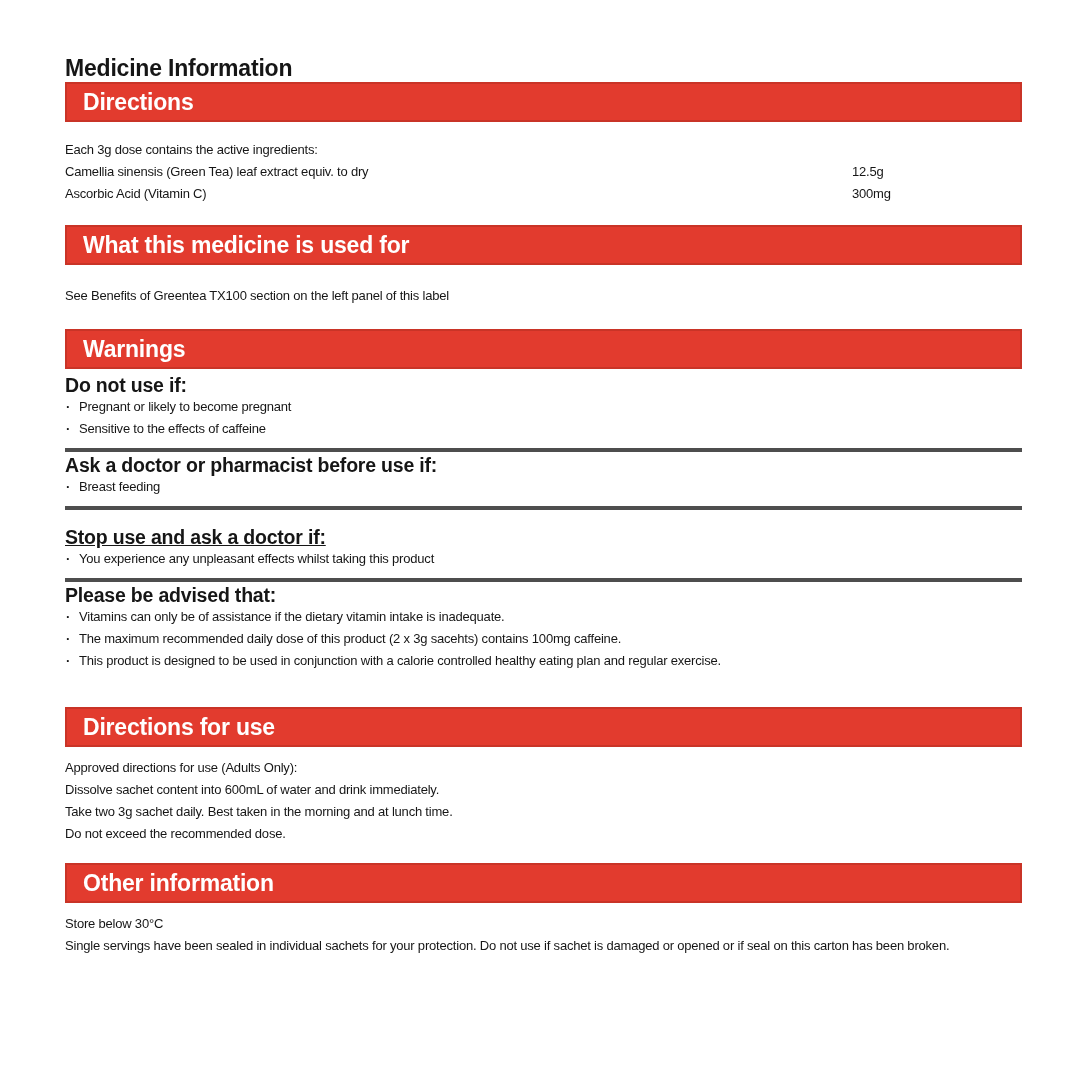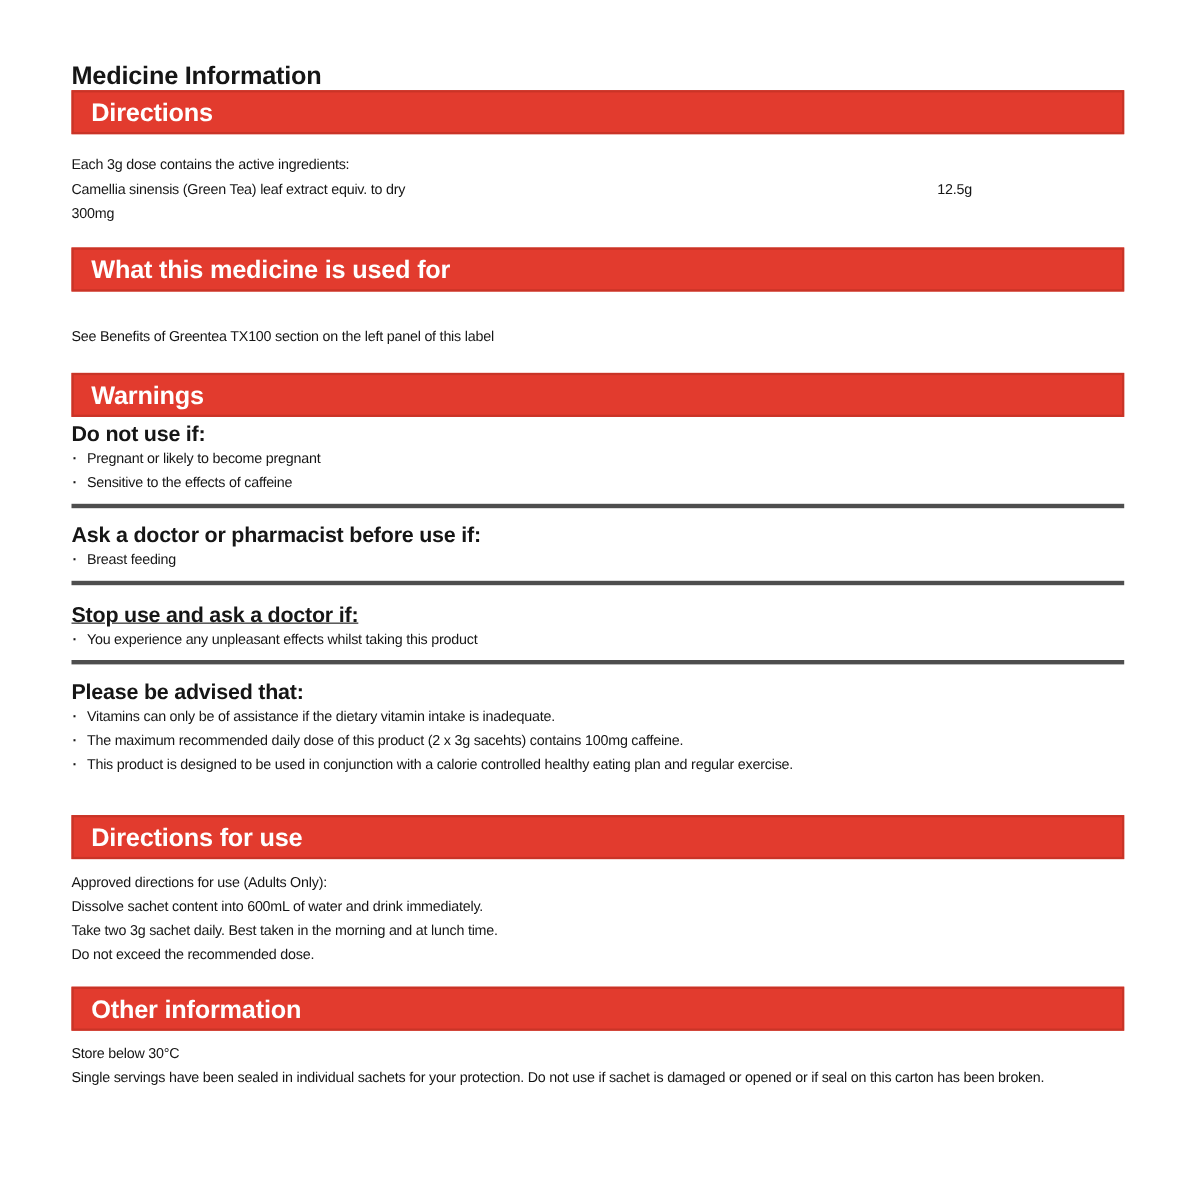--- a/index.html
+++ b/index.html
@@ -44,30 +44,30 @@
   .body-text{
     font-size:13px;
     line-height:22px;
     letter-spacing:-0.2px;
   }
   .intro{margin-top:17px;}
   .ing-row{display:flex;}
   .ing-name{width:787px;flex:none;}
   .ing-amount{flex:none;}
   .mt-bar-used{margin-top:20px;}
-  .used-body{margin-top:30px;}
+  .used-body{margin-top:20px;}
   .mt-bar-warn{margin-top:22px;}
   .group-title{
     font-weight:bold;
     font-size:19.5px;
     line-height:22px;
     letter-spacing:-0.2px;
   }
   .g1{margin-top:5px;}
-  .g2,.g4{margin-top:14px;}
+  .g2,.g4{margin-top:2px;}
   .g3{margin-top:16px;text-decoration:underline;}
   .bullet{
     position:relative;
     padding-left:14px;
   }
   .bullet::before{
     content:"\00B7";
     position:absolute;
     left:1px;
     top:0;
@@ -91,20 +91,21 @@
 
   <div class="bar">
     <span>Directions</span>
   </div>
   <div class="body-text intro">Each 3g dose contains the active ingredients:</div>
   <div class="ing-row body-text">
     <span class="ing-name">Camellia sinensis (Green Tea) leaf extract equiv. to dry</span>
     <span class="ing-amount">12.5g</span>
   </div>
   <div class="ing-row body-text">
+    <span class="ing-name">Ascorbic Acid (Vitamin C)</span>
     <span class="ing-amount">300mg</span>
   </div>
 
   <div class="bar mt-bar-used">
     <span>What this medicine is used for</span>
   </div>
   <div class="body-text used-body">See Benefits of Greentea TX100 section on the left panel of this label</div>
 
   <div class="bar mt-bar-warn">
     <span>Warnings</span>

